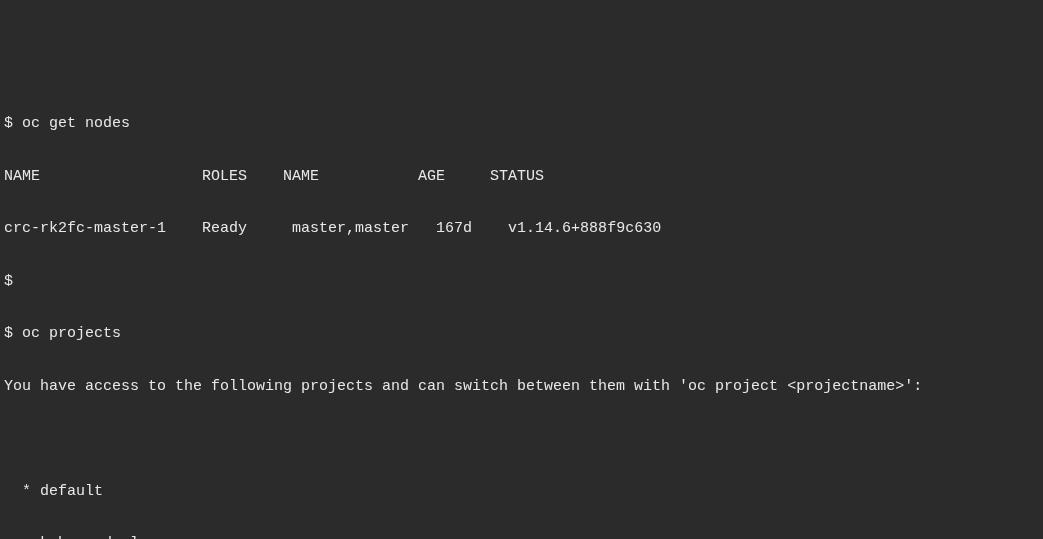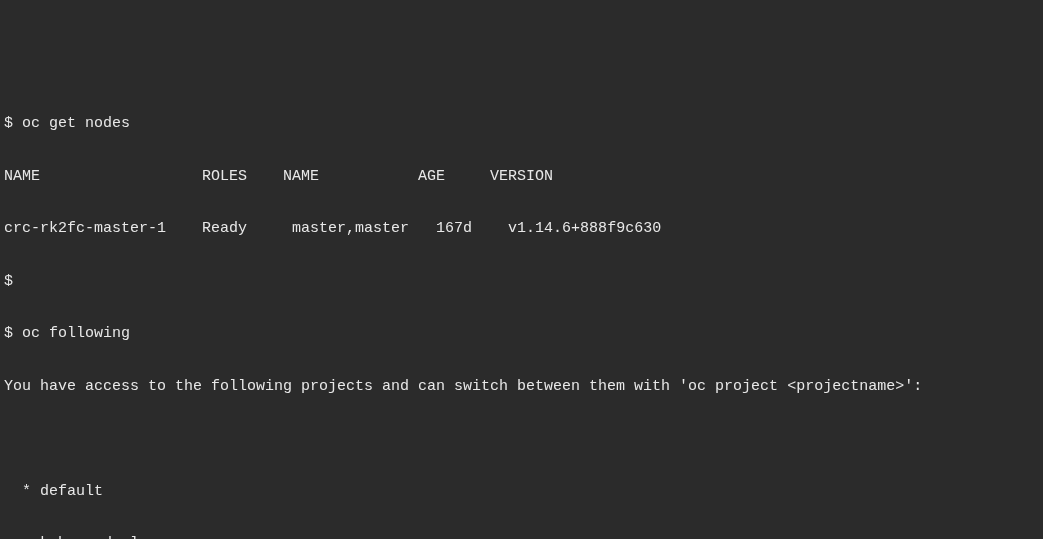--- a/index.html
+++ b/index.html
@@ -29,24 +29,24 @@
     .indent-item {
       padding-left: 4ch;
     }
   </style>
 </head>
 <body>
 
 
 
 <div class="line"><span>$</span> <span>oc get nodes</span></div>
-<div class="line"><span>NAME                  </span><span>ROLES    </span><span>NAME           </span><span>AGE     </span><span>VERSION</span></div>
+<div class="line"><span>NAME                  </span><span>ROLES    </span><span>NAME           </span><span>AGE     </span><span>STATUS</span></div>
 <div class="line"><span>crc-rk2fc-master-1    </span><span>Ready     </span><span>master,master   </span><span>167d    </span><span>v1.14.6+888f9c630</span></div>
 <div class="line"><span>$</span></div>
-<div class="line"><span>$</span> <span>oc following</span></div>
+<div class="line"><span>$</span> <span>oc projects</span></div>
 <div class="line">You have access to the following projects and can switch between them with 'oc project &lt;projectname&gt;':</div>
 <div class="line">&nbsp;</div>
 <div class="line indent-star"><span>*</span> <span>default</span></div>
 <div class="line indent-item"><span>kube-node-lease</span></div>
 
 
 
 
 
 

